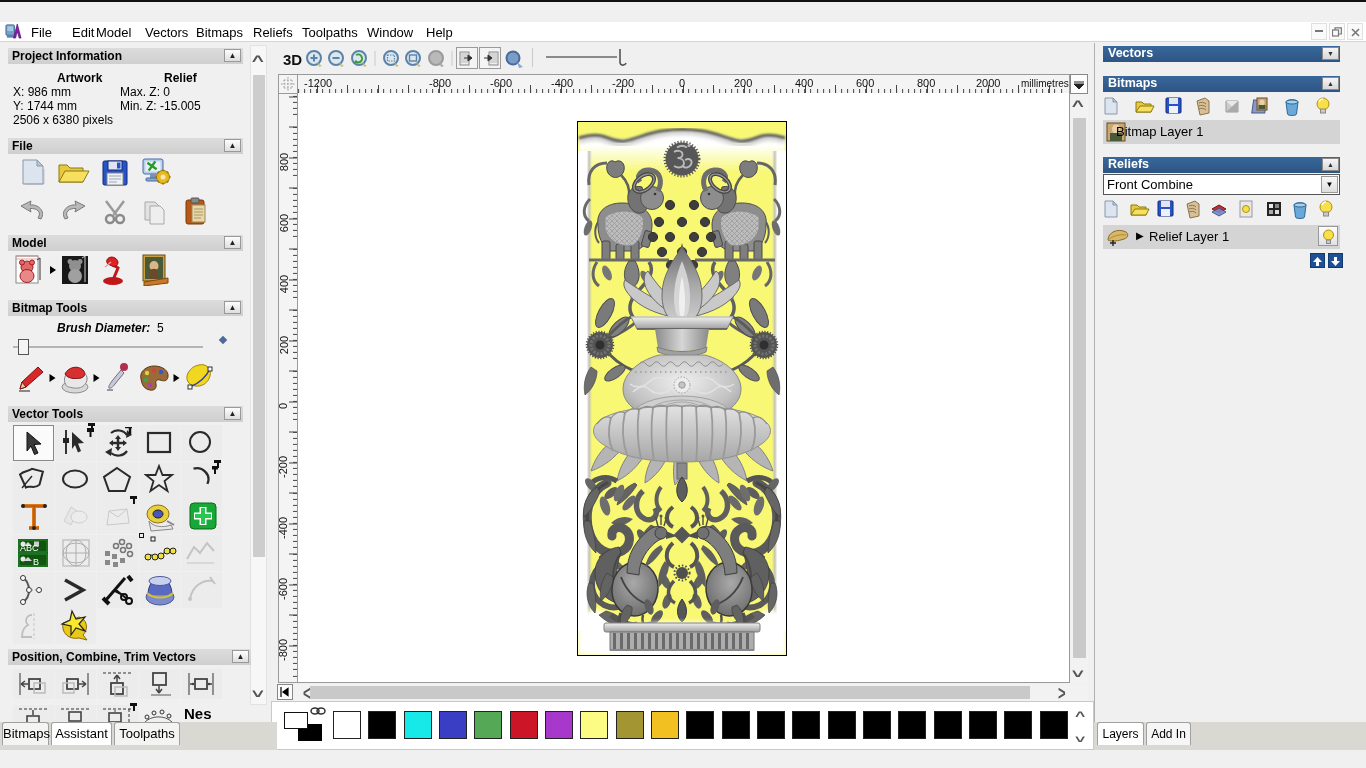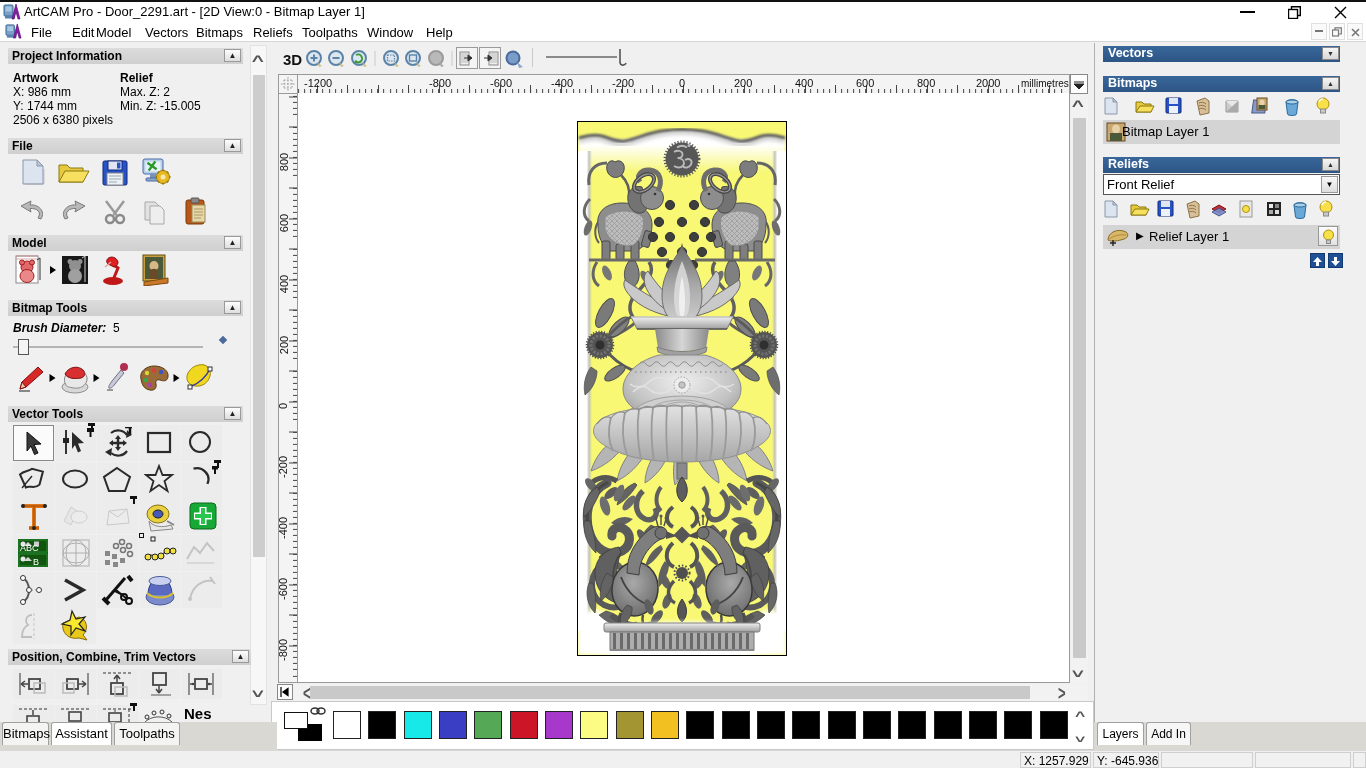--- a/index.html
+++ b/index.html
@@ -17,21 +17,21 @@
 
 
 #leftpanel { left:0; top:43px; width:277px; height:707px; background:#f0f0f0; }
 .sechead { position:absolute; left:8px; width:235px; height:16px;
   background:linear-gradient(#dcdcdc,#cfcfcf); color:#000; font-weight:bold;
   font-size:12px; padding:1px 0 0 4px; }
 .secbtn { position:absolute; right:2px; top:1px; width:17px; height:13px;
   background:linear-gradient(#fdfdfd,#dedede); border:1px solid #999;
   font-size:8px; text-align:center; line-height:12px; color:#222; }
 .ptext { position:absolute; font-size:12px; color:#000; }
-.pbold { font-weight:bold; }
+.pbold { font-weight:bold;margin-left:44px; }
 
 
 #lsb { left:250px; top:45px; width:17px; height:660px; background:#f7f7f7; border:1px solid #e2e2e2;}
 #lsb .thumb { position:absolute; left:2px; top:29px; width:12px; height:482px; background:#cdcdcd; }
 .chev { position:absolute; font-size:13px; color:#555; font-weight:bold; transform:scaleX(1.6); }
 
 
 .tbtn { position:absolute; width:41px; height:36px; background:#ececec; }
 .tbtn.sel { background:#fbfbfb; border:1px solid #888; }
 
@@ -72,37 +72,20 @@
 
 
 #statusbar { left:0; top:750px; width:1366px; height:18px; background:#f0f0f0; border-top:1px solid #d8d8d8; }
 .sseg { position:absolute; top:1px; height:16px; border:1px solid #cfcfcf; background:#f1f1f1;
   font-size:12px; color:#000; padding:1px 3px 0 3px; white-space:nowrap; overflow:hidden; }
 </style>
 </head>
 <body>
 <div id="app">
   <div id="topline" class="abs"></div>
-  <div id="titlebar" class="abs">
-    <svg class="abs" style="left:3px;top:1px" width="18" height="18" viewBox="0 0 18 18">
-      <rect x="1" y="2" width="9" height="11" rx="1" fill="#7aa0c8" stroke="#3c6a9a"></rect>
-      <rect x="2.5" y="3.5" width="6" height="5" fill="#a8c6e0"></rect>
-      <rect x="2" y="13" width="10" height="2.5" fill="#5580b0"></rect>
-      <path d="M9,16 L13,1 L17,16 L15,16 L13,9 L11,16 Z" fill="#8b1fa8" stroke="#5a0a78" stroke-width="0.7"></path>
-    </svg>
-    <div class="ttext">ArtCAM Pro - Door_2291.art - [2D View:0 - Bitmap Layer 1]</div>
-    <div class="abs" style="left:1240px;top:9px;width:15px;height:2px;background:#000"></div>
-    <svg class="abs" style="left:1288px;top:4px" width="13" height="13" viewBox="0 0 13 13">
-      <rect x="0.5" y="3.5" width="9" height="9" fill="none" stroke="#000" stroke-width="1.4"></rect>
-      <path d="M3.5,3.5 L3.5,0.7 L12.3,0.7 L12.3,9.5 L9.5,9.5" fill="none" stroke="#000" stroke-width="1.4"></path>
-    </svg>
-    <svg class="abs" style="left:1334px;top:4px" width="13" height="13" viewBox="0 0 13 13">
-      <path d="M1,1 L12,12 M12,1 L1,12" stroke="#000" stroke-width="1.4"></path>
-    </svg>
-  </div>
   <div id="menubar" class="abs">
     <svg class="abs" style="left:5px;top:1px" width="17" height="17" viewBox="0 0 18 18">
       <rect x="1" y="2" width="9" height="11" rx="1" fill="#7aa0c8" stroke="#3c6a9a"></rect>
       <rect x="2.5" y="3.5" width="6" height="5" fill="#a8c6e0"></rect>
       <rect x="2" y="13" width="10" height="2.5" fill="#5580b0"></rect>
       <path d="M9,16 L13,1 L17,16 L15,16 L13,9 L11,16 Z" fill="#8b1fa8" stroke="#5a0a78" stroke-width="0.7"></path>
     </svg>
     <div class="mitem" style="left:31px">File</div>
     <div class="mitem" style="left:72px">Edit</div>
     <div class="mitem" style="left:96px">Model</div>
@@ -131,21 +114,21 @@
     <div class="thumb"></div>
     <div class="chev" style="left:3px;top:5px">˄</div>
     <div class="chev" style="left:3px;top:640px">˅</div>
   </div>
 
   <div id="lp" class="abs" style="left:0;top:43px;width:250px;height:707px;">
     <div class="sechead" style="top:5px">Project Information<span class="secbtn">▲</span></div>
     <div class="ptext pbold" style="left:13px;top:28px">Artwork</div>
     <div class="ptext pbold" style="left:120px;top:28px">Relief</div>
     <div class="ptext" style="left:13px;top:42px">X: 986 mm</div>
-    <div class="ptext" style="left:120px;top:42px">Max. Z: 2</div>
+    <div class="ptext" style="left:120px;top:42px">Max. Z: 0</div>
     <div class="ptext" style="left:13px;top:56px">Y: 1744 mm</div>
     <div class="ptext" style="left:120px;top:56px">Min. Z: -15.005</div>
     <div class="ptext" style="left:13px;top:70px">2506 x 6380 pixels</div>
 
     <div class="sechead" style="top:95px">File<span class="secbtn">▲</span></div>
     <div id="filerow1">
       <svg class="abs" style="left:18px;top:116px" width="30" height="28" viewBox="0 0 30 28">
         <path d="M5,1 L19,1 L25,7 L25,25 L5,25 Z" fill="#dbe4ef" stroke="#8899aa"></path>
         <path d="M19,1 L19,7 L25,7 Z" fill="#b8c6d8" stroke="#8899aa"></path>
         <path d="M7,25 L26,25 L26,10" stroke="#99a" fill="none" opacity="0.5"></path>
@@ -1030,25 +1013,25 @@
             <path d="M4,5 a4,4 0 0 1 4,-3" stroke="#fff" fill="none" stroke-width="1.4"></path>
           </g>
       </g>
     </svg>
     <div class="layerrow" style="top:77px">
       <svg class="abs" style="left:3px;top:2px" width="20" height="20" viewBox="0 0 20 20">
           <rect x="1" y="1" width="18" height="18" fill="#c8a870" stroke="#6a4a20"></rect>
           <ellipse cx="10" cy="7" rx="4" ry="4.5" fill="#e8d0a8"></ellipse>
           <rect x="4" y="11" width="12" height="8" fill="#4a5a38"></rect>
         </svg>
-      <span style="position:absolute;left:19px;top:4px">Bitmap Layer 1</span>
+      <span style="position:absolute;left:13px;top:4px">Bitmap Layer 1</span>
     </div>
     <div class="bluehead" style="left:9px;top:114px;width:237px">Reliefs<span class="bluebtn">▲</span></div>
     <div class="abs" style="left:9px;top:131px;width:237px;height:21px;background:#fff;border:1px solid #555">
-      <span style="position:absolute;left:3px;top:2px;font-size:13px">Front Relief</span>
+      <span style="position:absolute;left:3px;top:2px;font-size:13px">Front Combine</span>
       <span style="position:absolute;right:1px;top:1px;width:17px;height:17px;background:linear-gradient(#f8f8f8,#ddd);border:1px solid #999;text-align:center;font-size:8px;line-height:16px">▼</span>
     </div>
 
     <svg class="abs" style="left:9px;top:156px" width="237" height="20" viewBox="0 0 237 20">
       <g>
         <path d="M2,2 L10,2 L14,6 L14,18 L2,18 Z" fill="#dbe4ef" stroke="#8899aa"></path>
           <path d="M10,2 L10,6 L14,6 Z" fill="#b8c6d8" stroke="#8899aa"></path>
         <path d="M28,16 L28,6 L34,6 L36,8 L43,8 L43,16 Z" fill="#e8c93e" stroke="#8a7a10"></path>
           <path d="M28,16 L32,10 L46,10 L43,16 Z" fill="#f7e060" stroke="#8a7a10"></path>
         <g transform="translate(55,1)">
@@ -1114,20 +1097,13 @@
   </div>
 
   <div id="tabtexture" class="abs"></div>
   <div class="btab" style="left:2px;width:47px;">Bitmaps</div>
   <div class="btab" style="left:51px;width:61px;background:#fff;z-index:3">Assistant</div>
   <div class="btab" style="left:114px;width:66px;">Toolpaths</div>
   <div id="rtabtexture" class="abs"></div>
   <div class="rtab" style="left:1097px;width:47px;background:#fff;z-index:3">Layers</div>
   <div class="rtab" style="left:1146px;width:45px;">Add In</div>
 
-  <div id="statusbar" class="abs">
-    <div class="sseg" style="left:1020px;width:71px">X: 1257.929</div>
-    <div class="sseg" style="left:1093px;width:66px">Y: -645.936</div>
-    <div class="sseg" style="left:1161px;width:92px"></div>
-    <div class="sseg" style="left:1255px;width:96px"></div>
-    <div class="sseg" style="left:1353px;width:13px"></div>
-  </div>
 </div>
 
 </body></html>

